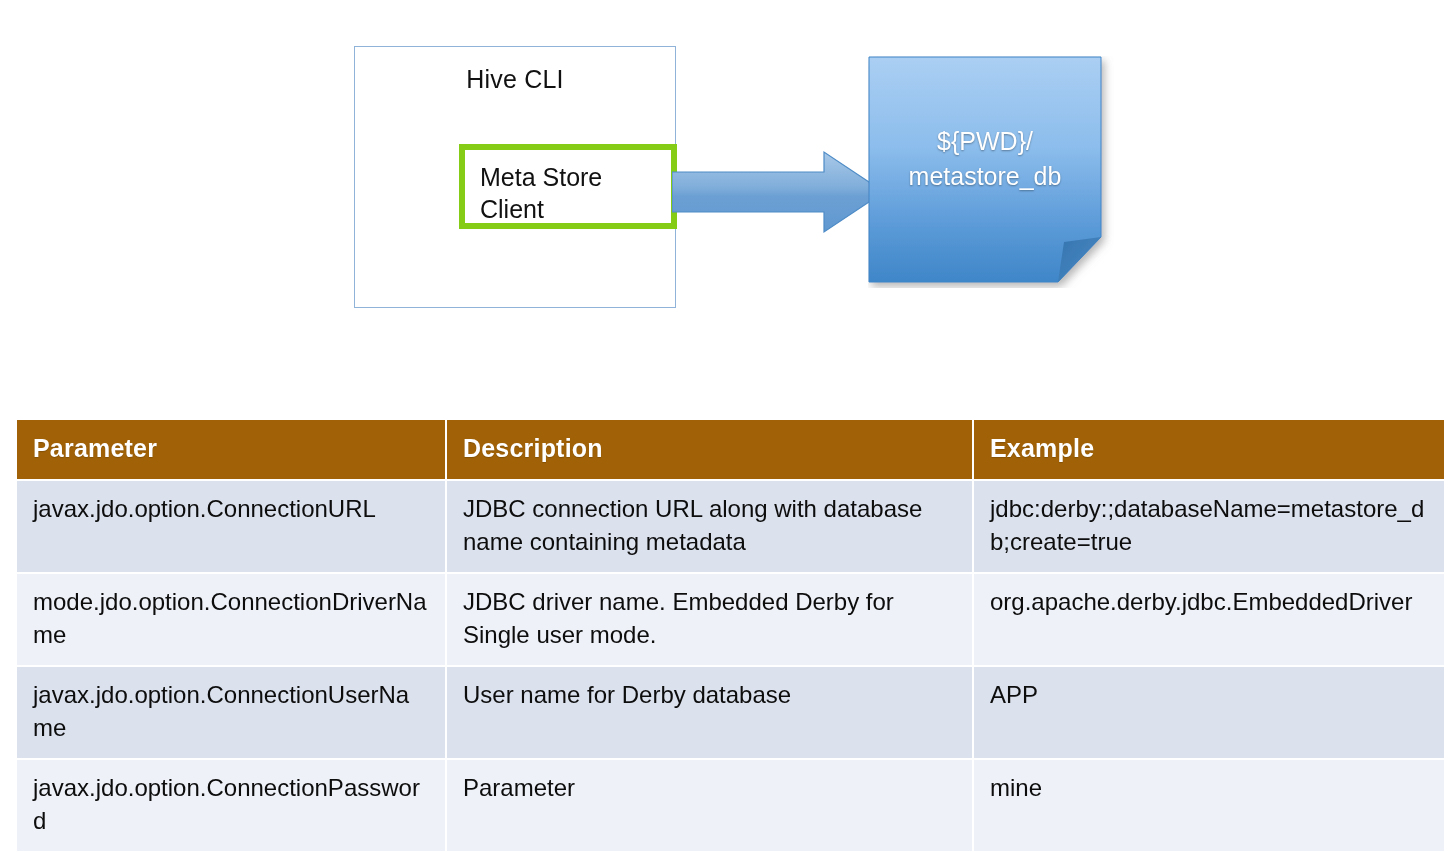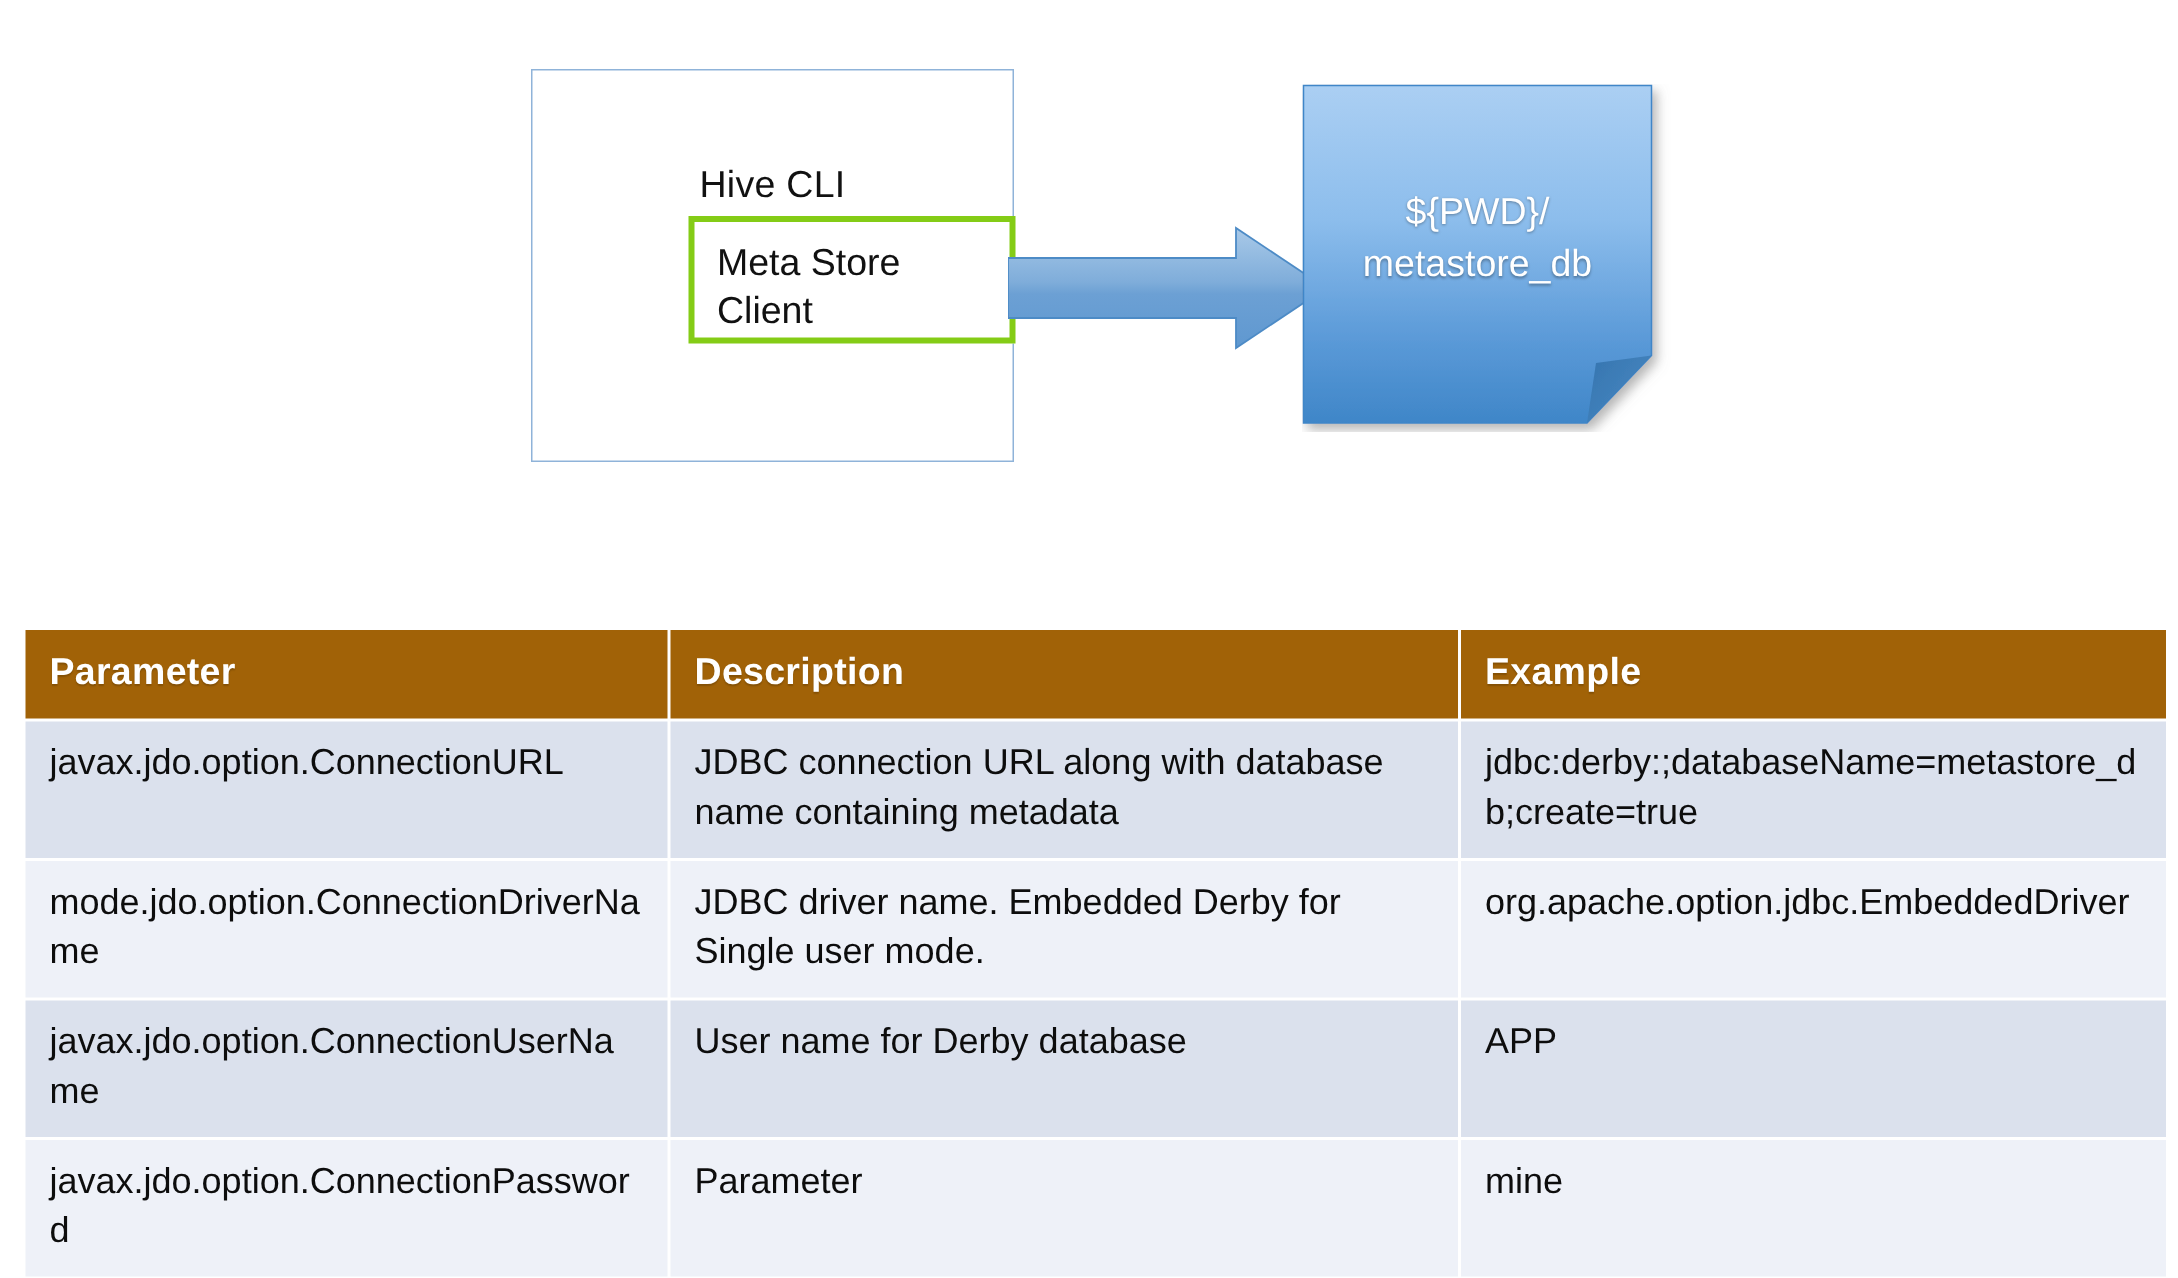--- a/index.html
+++ b/index.html
@@ -36,30 +36,29 @@
   }
   .hive-title {
     position: absolute;
     left: 0;
     top: 18px;
     width: 100%;
     text-align: center;
     font-size: 25px;
     color: #111111;
     letter-spacing: 0.2px;
-    margin-top: 44px;
   }
   .metastore-client {
     position: absolute;
     left: 104px;
     top: 97px;
     width: 218px;
     height: 85px;
     background: #ffffff;
-    border: 4px solid #84cc16;
+    border: 6px solid #84cc16;
     box-sizing: border-box;
   }
   .metastore-client-label {
     position: absolute;
     left: 15px;
     top: 11px;
     right: 6px;
     font-size: 25px;
     line-height: 32px;
     color: #111111;
@@ -206,21 +205,21 @@
   </thead>
   <tbody>
     <tr class="row-odd">
       <td class="param">javax.jdo.option.ConnectionURL</td>
       <td class="desc">JDBC connection URL along with database name containing metadata</td>
       <td class="example">jdbc:derby:;databaseName=metastore_db;create=true</td>
     </tr>
     <tr class="row-even">
       <td class="param">mode.jdo.option.ConnectionDriverName</td>
       <td class="desc">JDBC driver name. Embedded Derby for Single user mode.</td>
-      <td class="example">org.apache.option.jdbc.EmbeddedDriver</td>
+      <td class="example">org.apache.derby.jdbc.EmbeddedDriver</td>
     </tr>
     <tr class="row-odd">
       <td class="param">javax.jdo.option.ConnectionUserName</td>
       <td class="desc">User name for Derby database</td>
       <td class="example">APP</td>
     </tr>
     <tr class="row-even">
       <td class="param">javax.jdo.option.ConnectionPassword</td>
       <td class="desc">Parameter</td>
       <td class="example">mine</td>

